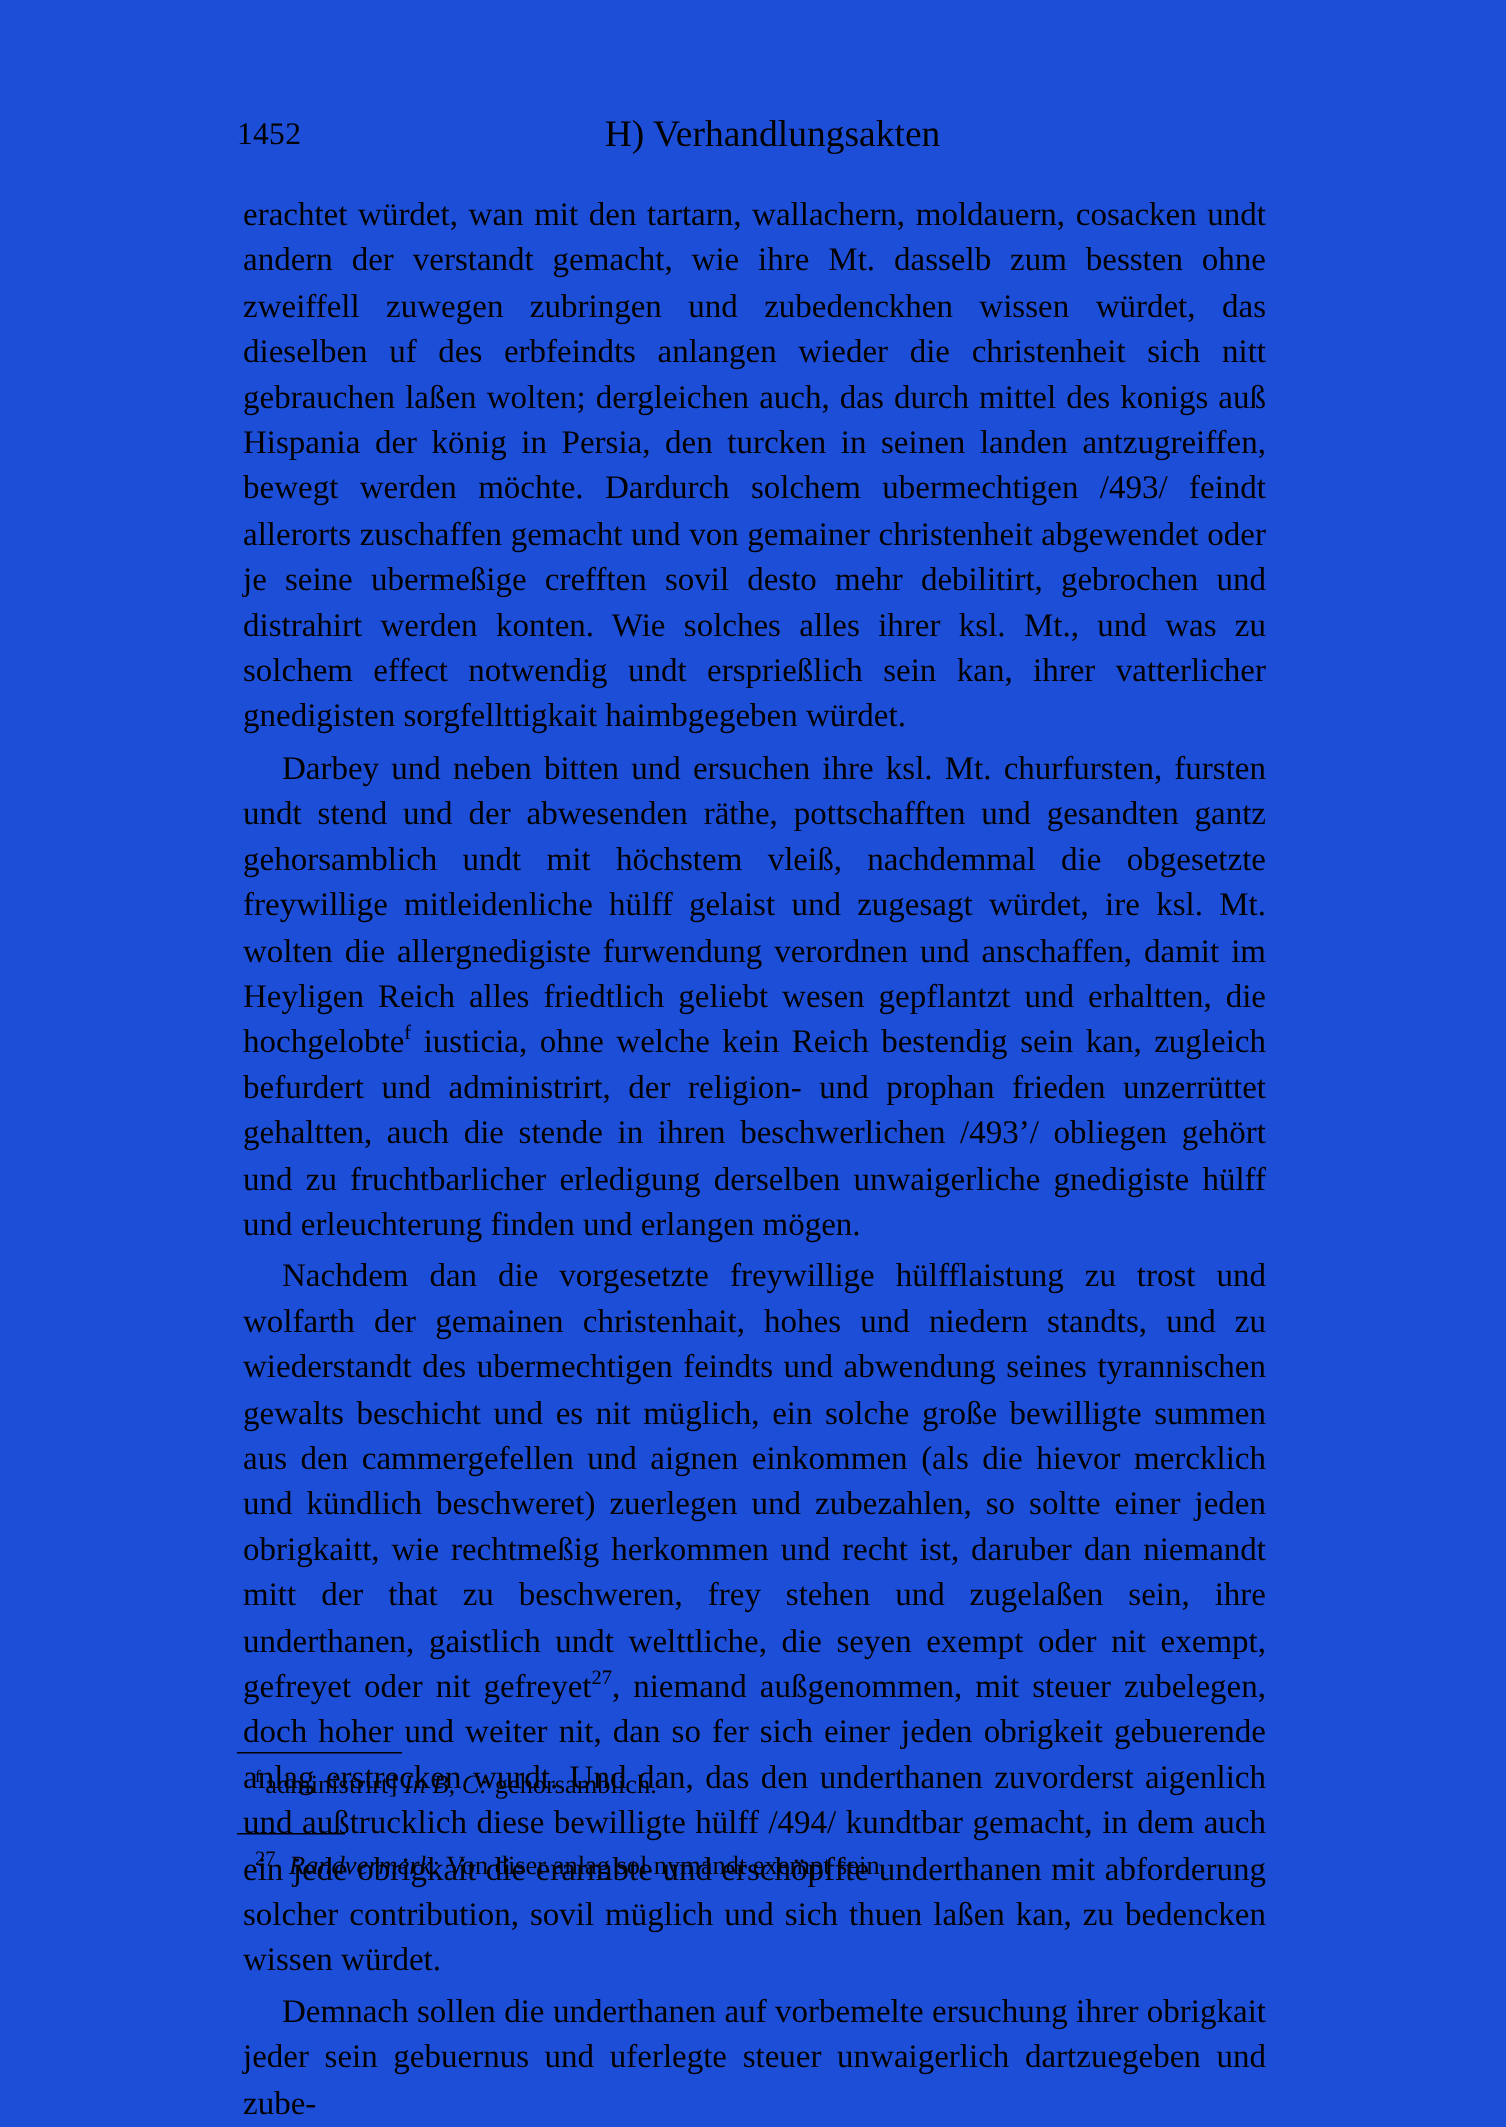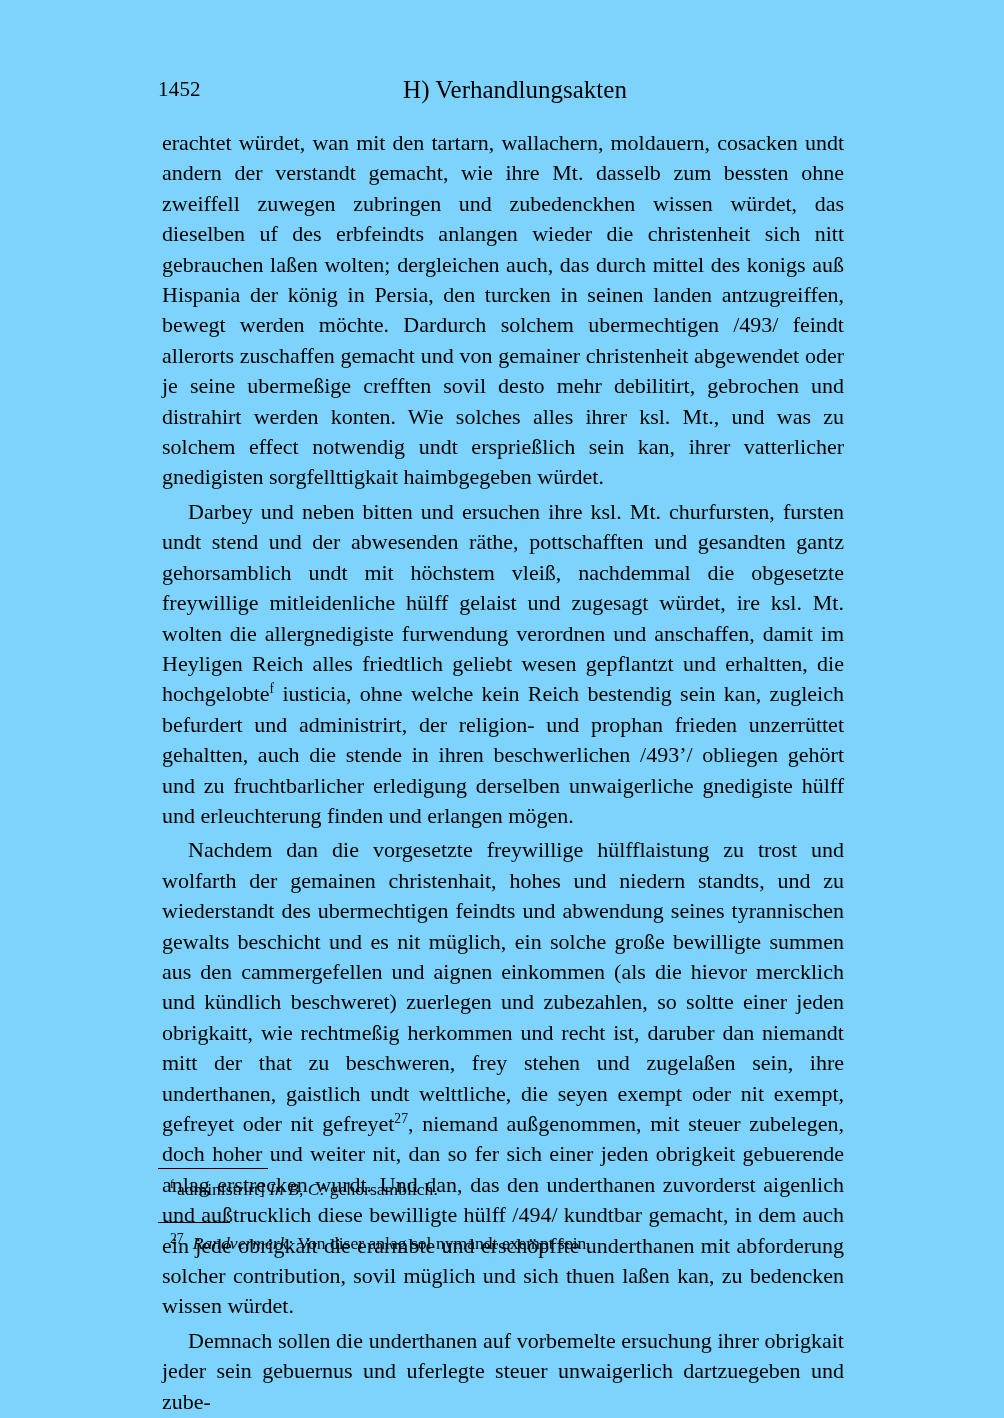--- a/index.html
+++ b/index.html
@@ -10,21 +10,21 @@
   }
   body {
     font-family: "Liberation Serif", "DejaVu Serif", serif;
     color: #000000;
   }
   .page {
     position: relative;
     width: 1004px;
     height: 1418px;
     margin: 0 auto;
-    background: #7dd3fc;
+    background: #1d4ed8;
     overflow: hidden;
   }
 
   
   .running-head {
     position: absolute;
     left: 158px;
     top: 76px;
     width: 690px;
     height: 26px;

